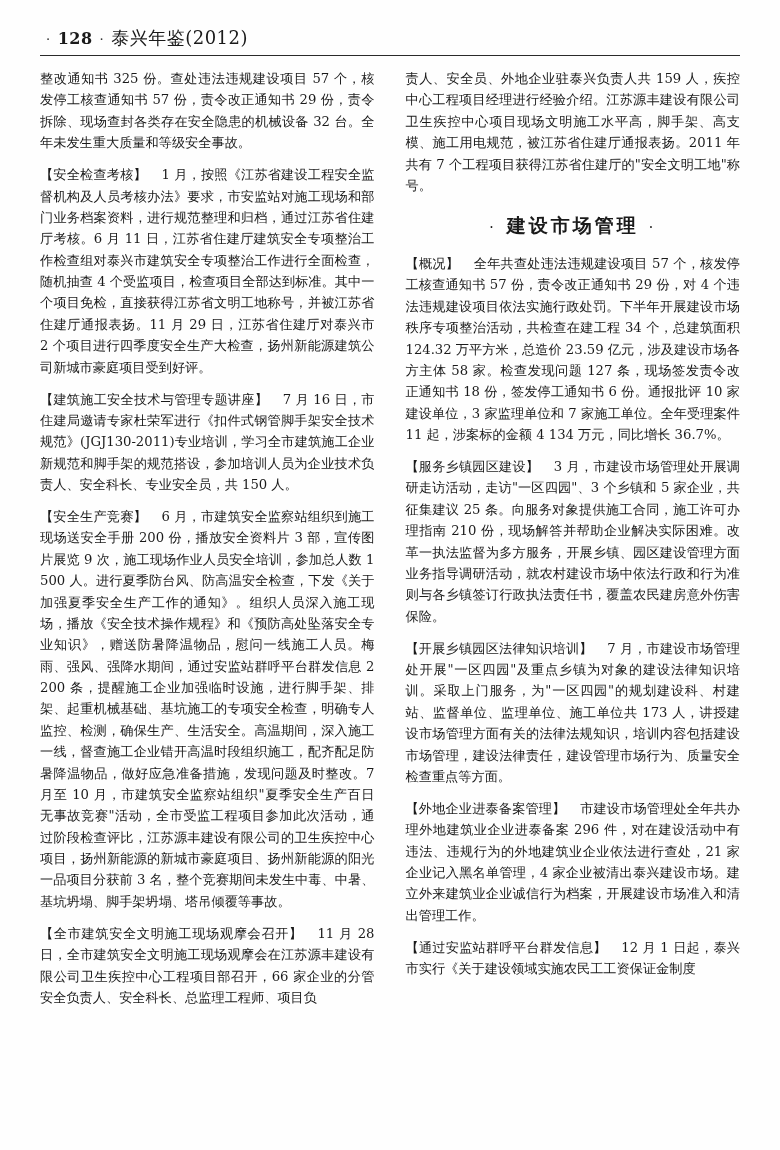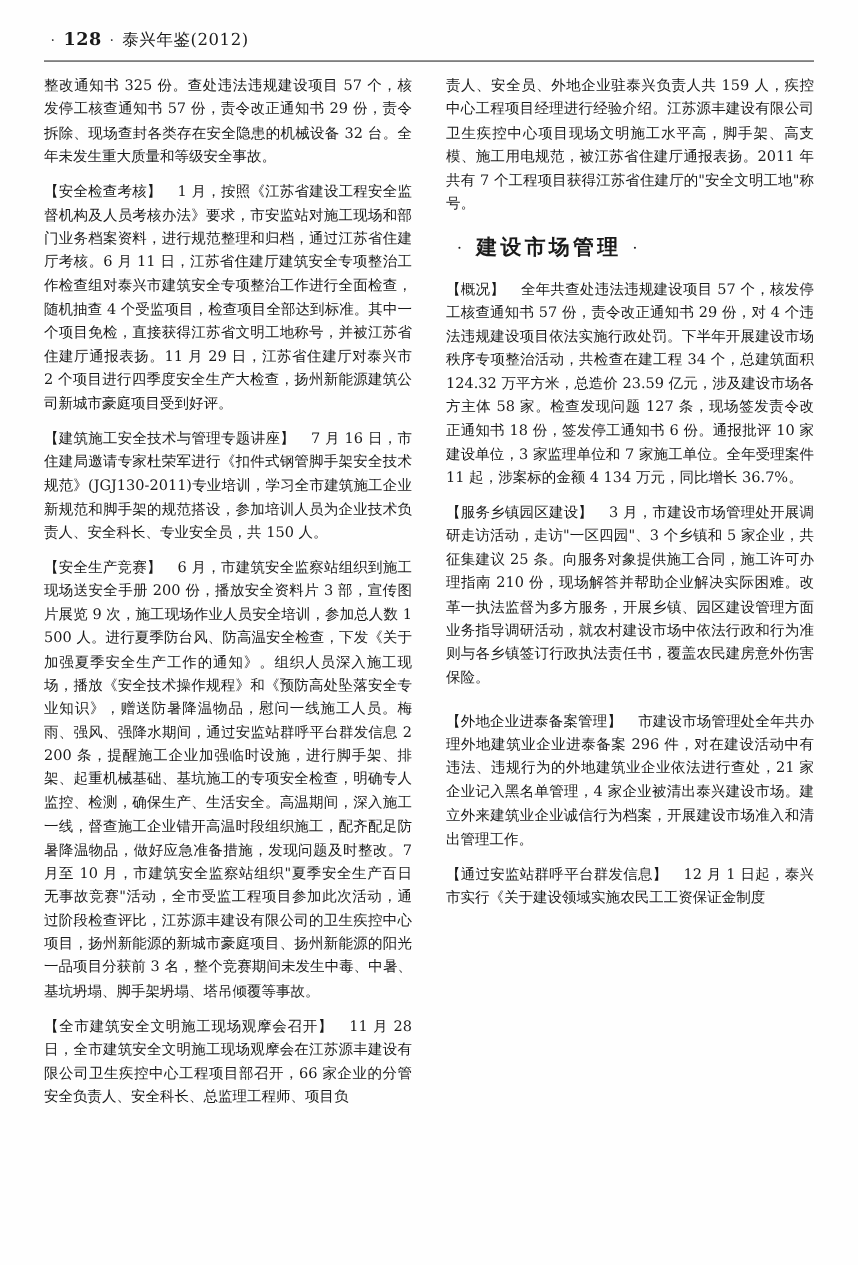--- a/index.html
+++ b/index.html
@@ -34,21 +34,21 @@
   }
   .runhead .dot {
     font-size: 13px;
     color: #333;
   }
   .runhead .pageno {
     font-size: 16px;
     font-weight: bold;
   }
   .runhead .title {
-    font-size: 15px;
+    font-size: 18px;
   }
   .rule {
     border-bottom: 1px solid #2a2a2a;
     margin: 3px 0 12px 0;
   }
   
   .columns {
     display: flex;
     gap: 31px;
     height: 1062px;
@@ -69,21 +69,21 @@
   }
   .bracket {
     font-weight: normal;
   }
   .sp {
     display: inline-block;
     width: 1.1em;
   }
   
   .section-title {
-    text-align: left;
+    text-align: center;
     font-size: 19px;
     font-weight: bold;
     letter-spacing: 3px;
     margin: 14px 0 12px 0;
     white-space: nowrap;
   }
   .section-title .deco {
     font-size: 14px;
     font-weight: normal;
     vertical-align: middle;
@@ -121,20 +121,21 @@
       <p><span>责人、安全员、外地企业驻泰兴负责人共 159 人，疾控中心工程项目经理进行经验介绍。江苏源丰建设有限公司卫生疾控中心项目现场文明施工水平高，脚手架、高支模、施工用电规范，被江苏省住建厅通报表扬。2011 年共有 7 个工程项目获得江苏省住建厅的"安全文明工地"称号。</span></p>
 
       <div class="section-title">
         <span class="deco">·</span><span>建设市场管理</span><span class="deco">·</span>
       </div>
 
       <p><span class="bracket">【概况】</span><span class="sp"></span><span>全年共查处违法违规建设项目 57 个，核发停工核查通知书 57 份，责令改正通知书 29 份，对 4 个违法违规建设项目依法实施行政处罚。下半年开展建设市场秩序专项整治活动，共检查在建工程 34 个，总建筑面积 124.32 万平方米，总造价 23.59 亿元，涉及建设市场各方主体 58 家。检查发现问题 127 条，现场签发责令改正通知书 18 份，签发停工通知书 6 份。通报批评 10 家建设单位，3 家监理单位和 7 家施工单位。全年受理案件 11 起，涉案标的金额 4 134 万元，同比增长 36.7%。</span></p>
       <div class="para-gap"></div>
       <p><span class="bracket">【服务乡镇园区建设】</span><span class="sp"></span><span>3 月，市建设市场管理处开展调研走访活动，走访"一区四园"、3 个乡镇和 5 家企业，共征集建议 25 条。向服务对象提供施工合同，施工许可办理指南 210 份，现场解答并帮助企业解决实际困难。改革一执法监督为多方服务，开展乡镇、园区建设管理方面业务指导调研活动，就农村建设市场中依法行政和行为准则与各乡镇签订行政执法责任书，覆盖农民建房意外伤害保险。</span></p>
       <div class="para-gap"></div>
+      <p><span class="bracket">【开展乡镇园区法律知识培训】</span><span class="sp"></span><span>7 月，市建设市场管理处开展"一区四园"及重点乡镇为对象的建设法律知识培训。采取上门服务，为"一区四园"的规划建设科、村建站、监督单位、监理单位、施工单位共 173 人，讲授建设市场管理方面有关的法律法规知识，培训内容包括建设市场管理，建设法律责任，建设管理市场行为、质量安全检查重点等方面。</span></p>
       <div class="para-gap"></div>
       <p><span class="bracket">【外地企业进泰备案管理】</span><span class="sp"></span><span>市建设市场管理处全年共办理外地建筑业企业进泰备案 296 件，对在建设活动中有违法、违规行为的外地建筑业企业依法进行查处，21 家企业记入黑名单管理，4 家企业被清出泰兴建设市场。建立外来建筑业企业诚信行为档案，开展建设市场准入和清出管理工作。</span></p>
       <div class="para-gap"></div>
       <p><span class="bracket">【通过安监站群呼平台群发信息】</span><span class="sp"></span><span>12 月 1 日起，泰兴市实行《关于建设领域实施农民工工资保证金制度</span></p>
     </div>
 
   </div>
 </div>
 
 </body></html>

